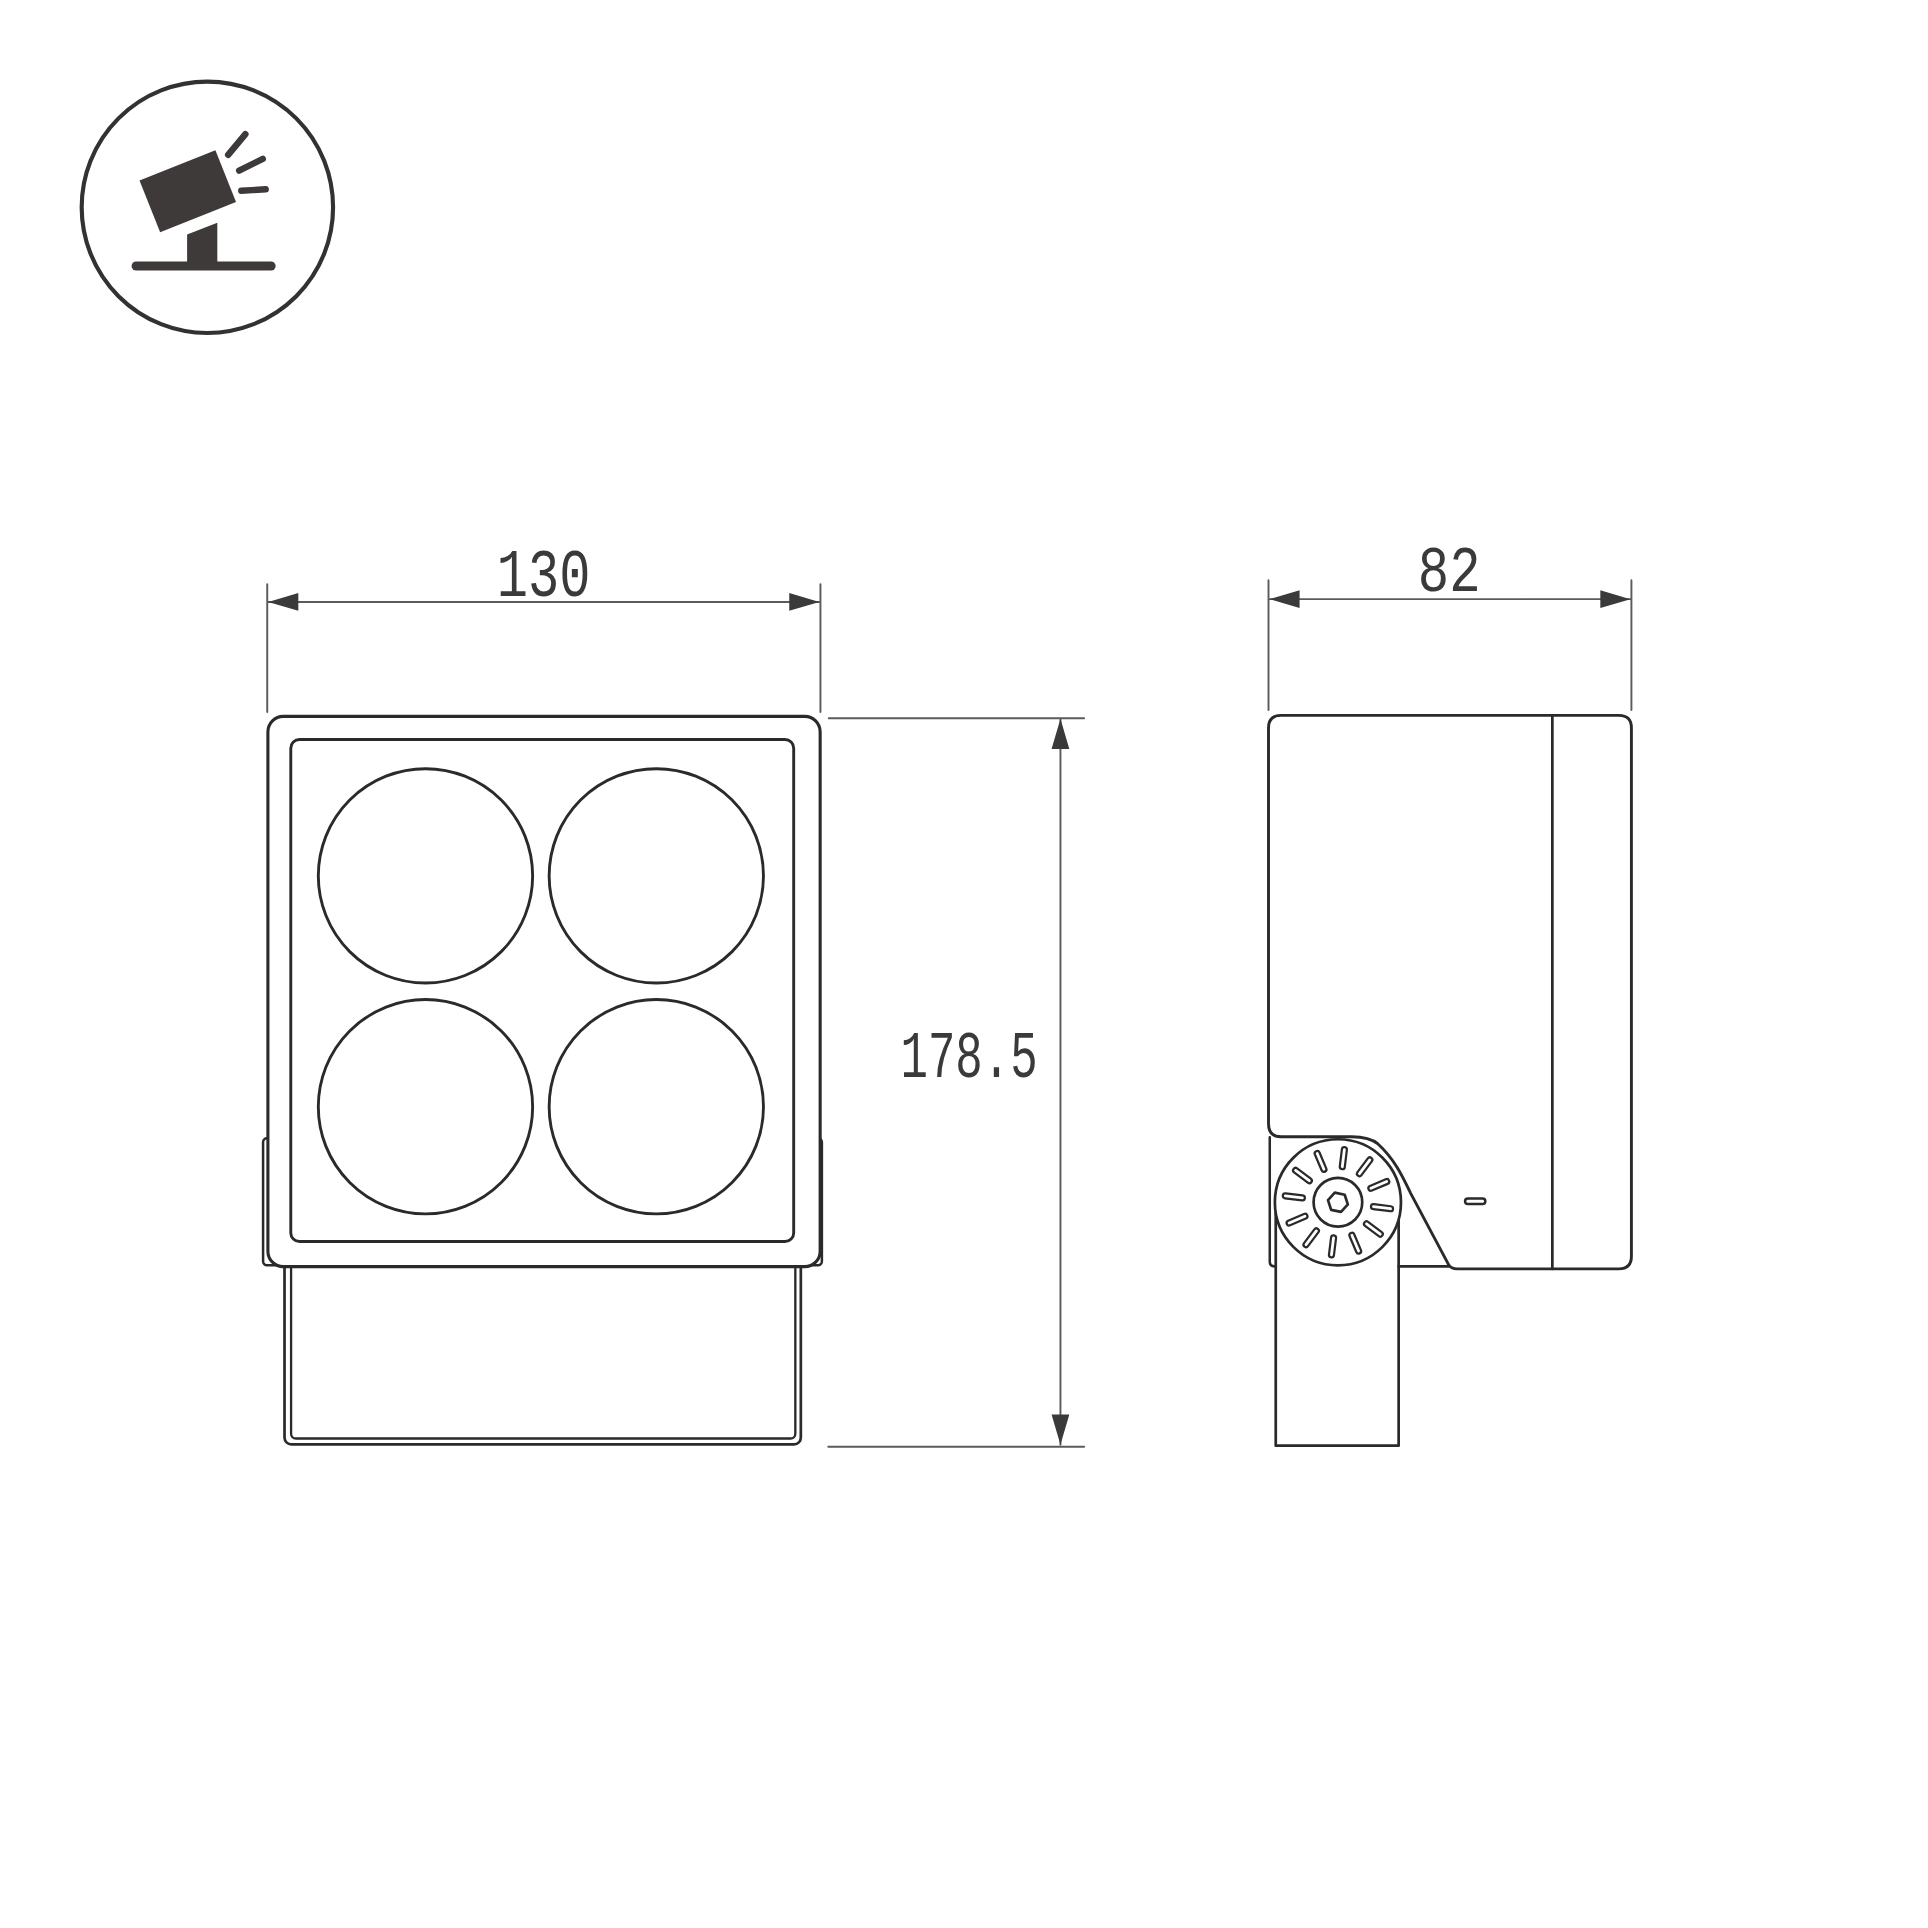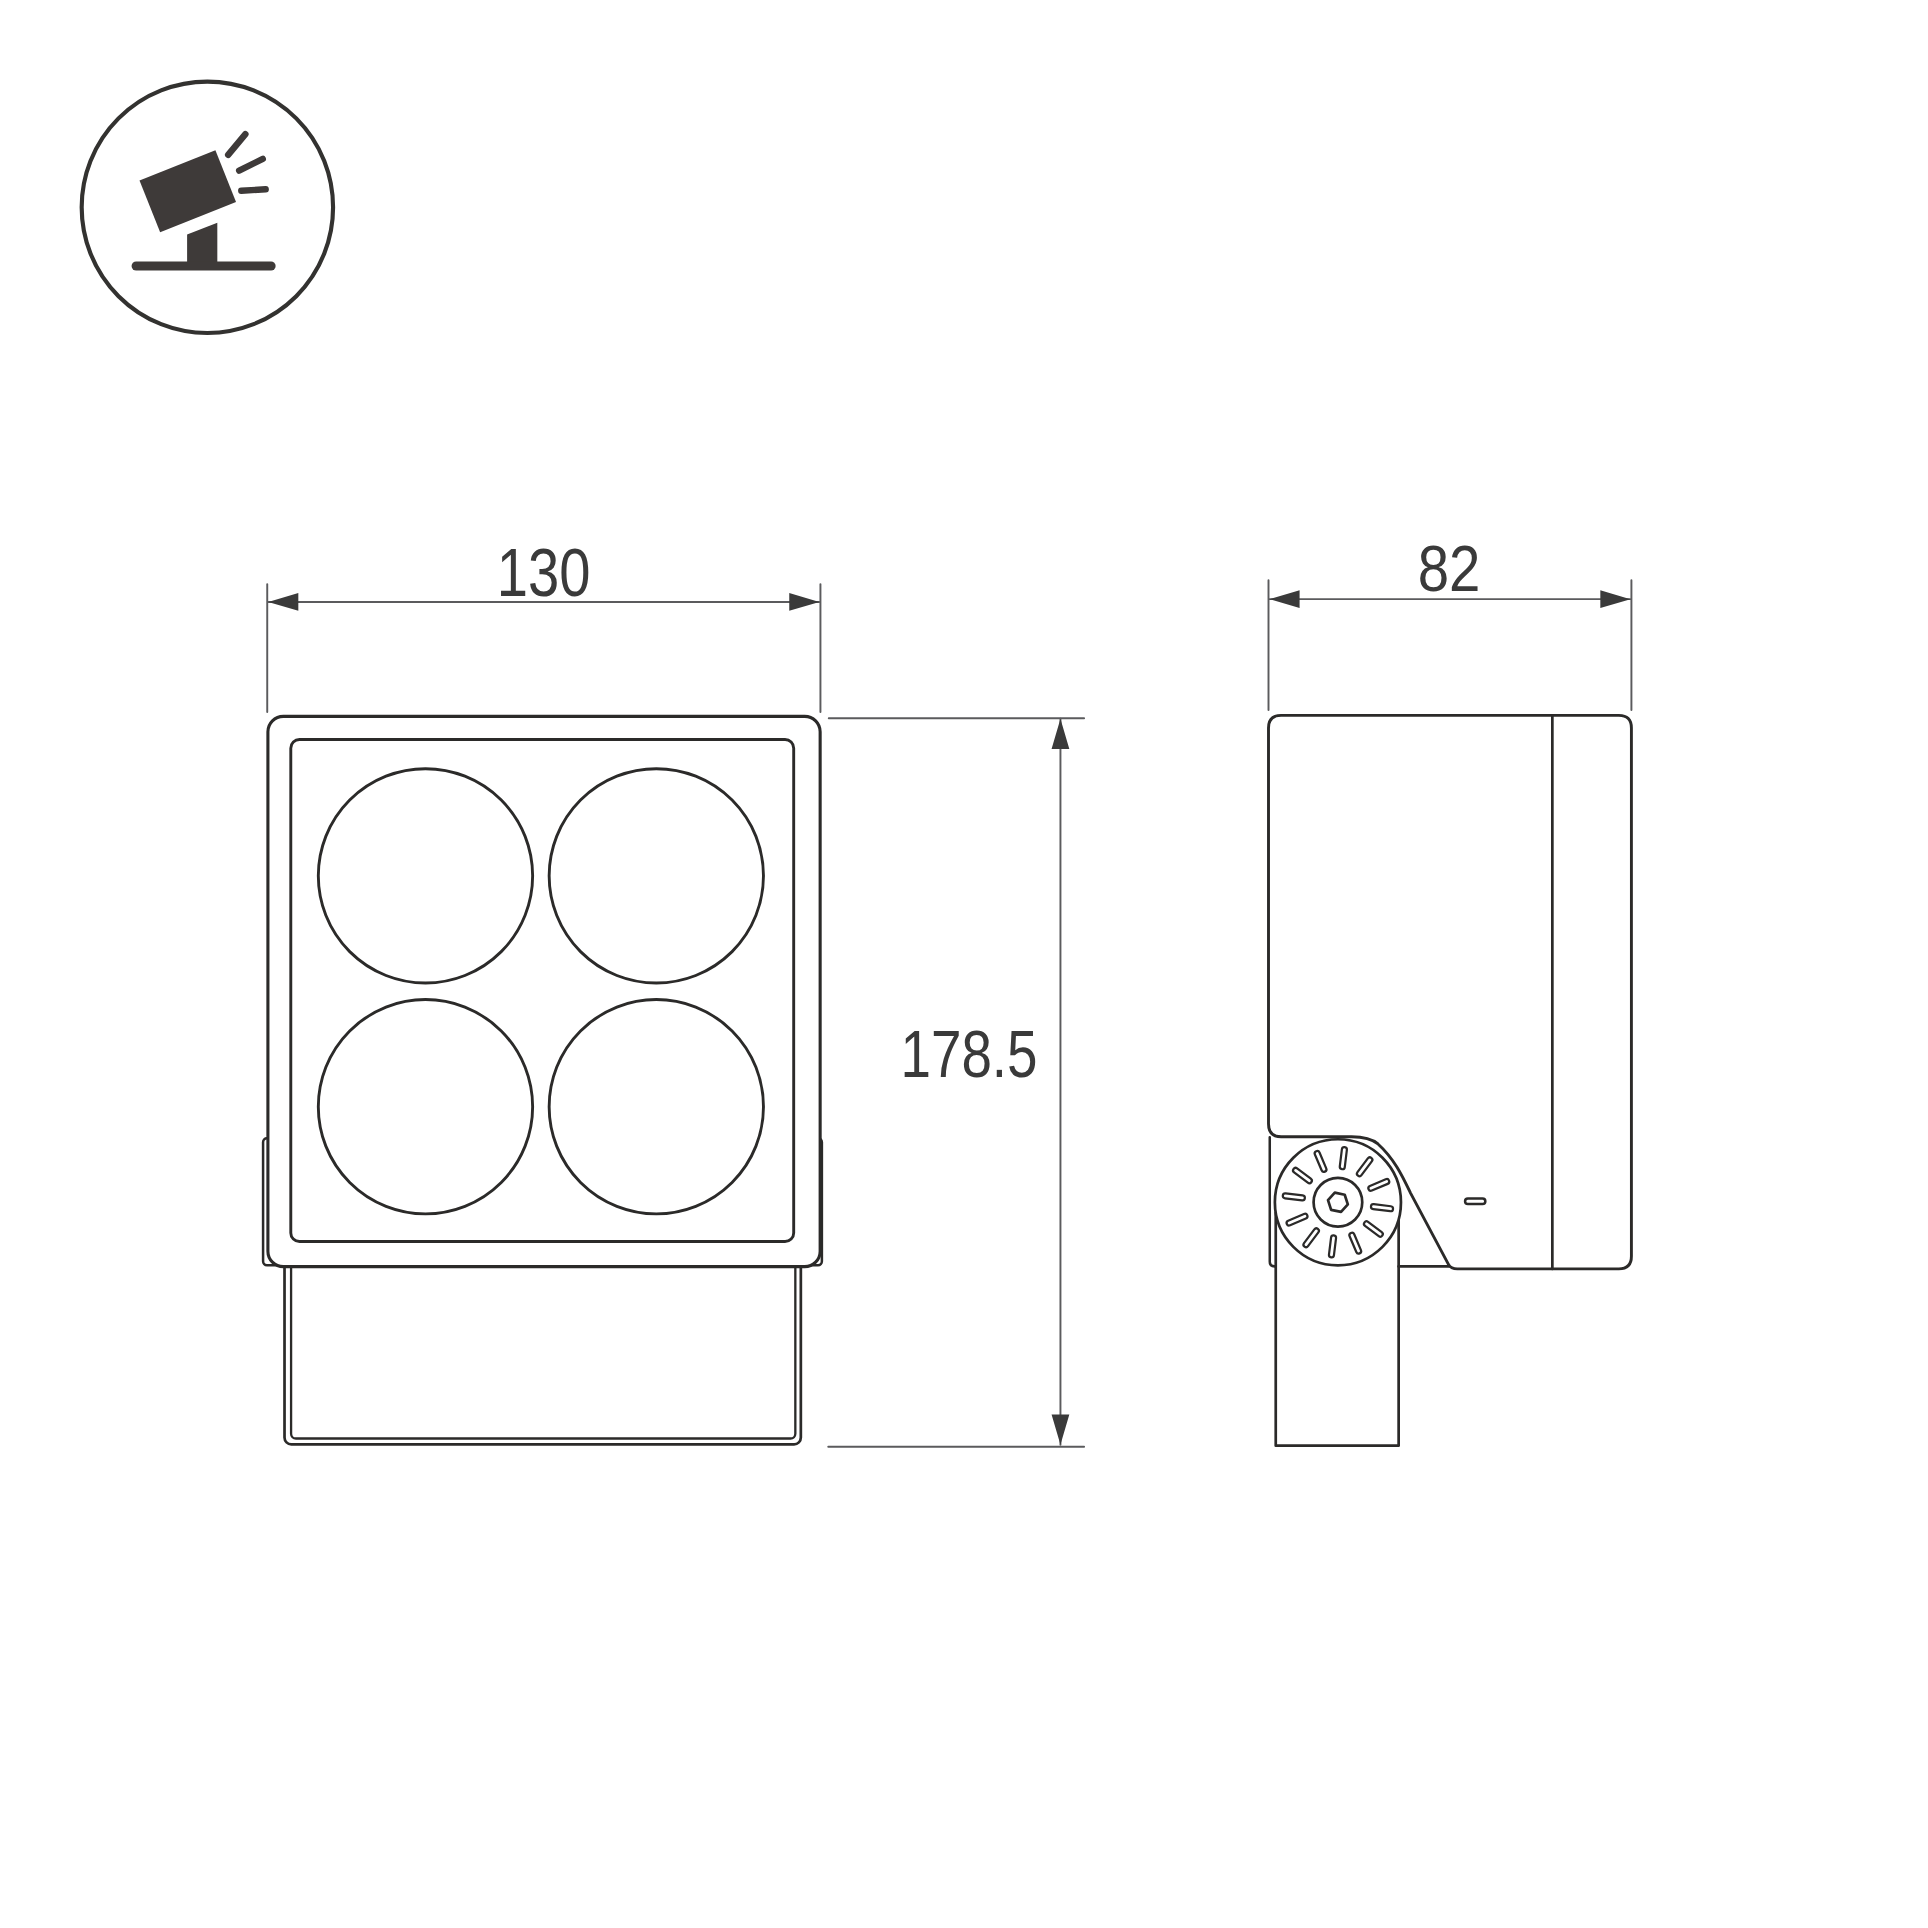--- a/index.html
+++ b/index.html
@@ -1,17 +1,17 @@
 <!DOCTYPE html>
 <html><head>
 <meta charset="utf-8">
 <style>
   html,body{margin:0;padding:0;background:#ffffff;}
   #canvas{position:relative;width:1928px;height:1928px;background:#ffffff;overflow:hidden;
-          font-family:Liberation Sans, sans-serif;}
+          font-family:Liberation Mono, monospace;}
   svg{position:absolute;left:0;top:0;}
 </style>
 </head>
 <body>
 <div id="canvas">
 <svg width="1928" height="1928" viewBox="0 0 1997 1997">
   <g fill="none" stroke-linecap="round" stroke-linejoin="round">
 
     <circle cx="214.8" cy="214.7" r="130.2" stroke="#333230" stroke-width="4.3"></circle>
 

